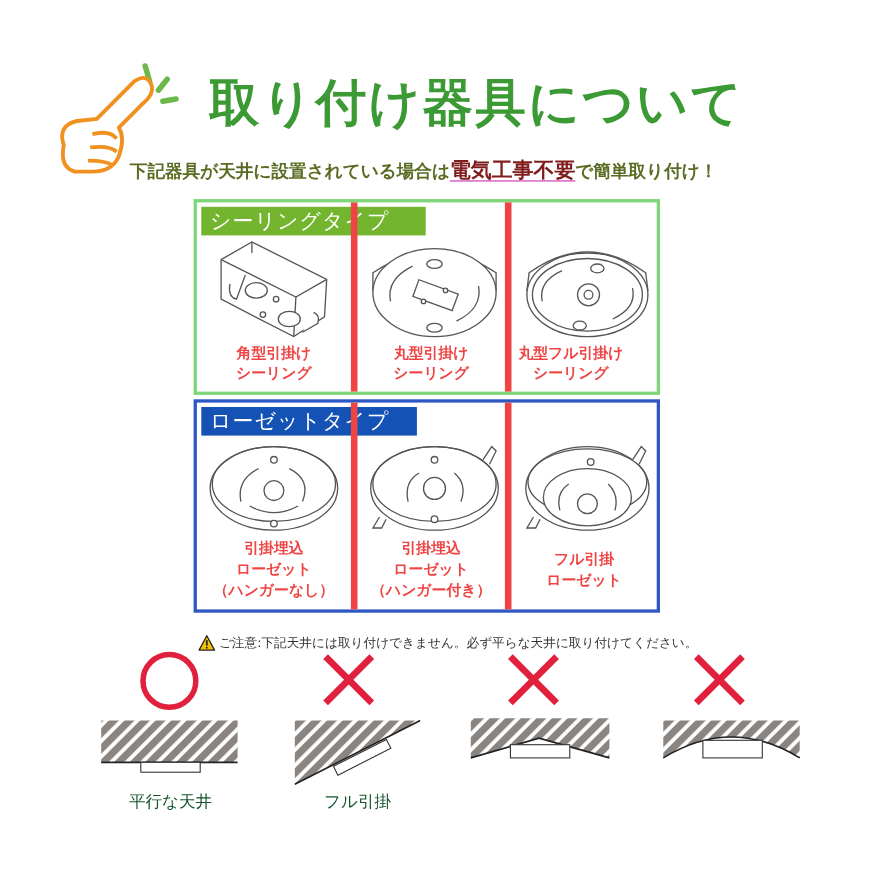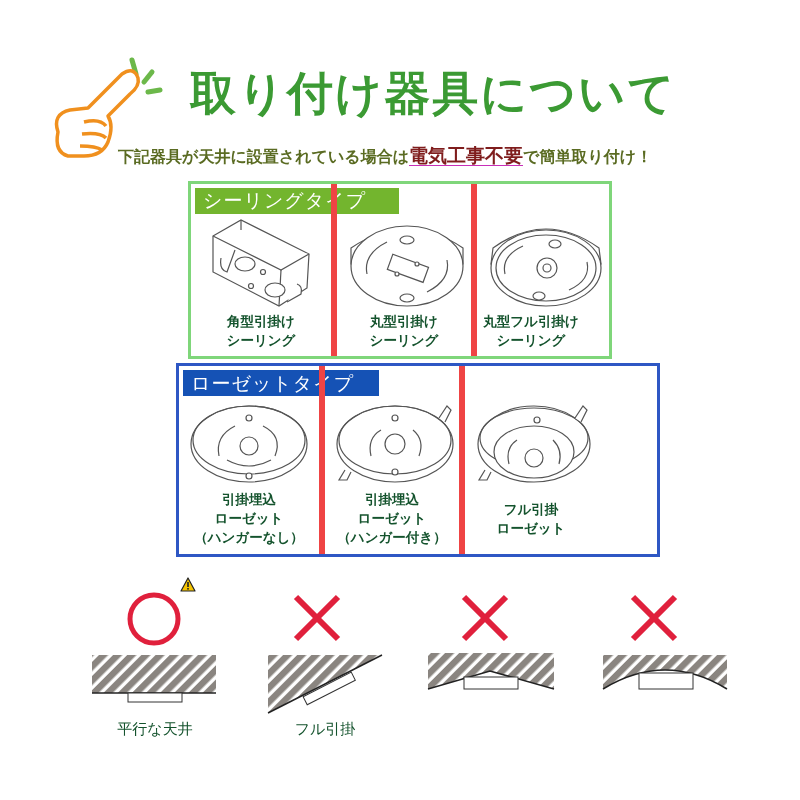--- a/index.html
+++ b/index.html
@@ -3,29 +3,29 @@
 <meta charset="utf-8">
 <style>
   html,body{margin:0;padding:0;background:#fff;}
   body{width:800px;height:800px;position:relative;overflow:hidden;font-family:"DejaVu Sans","Liberation Sans",sans-serif;}
   .abs{position:absolute;margin-top:14px;}
   .title{left:190px;top:44px;width:480px;height:70px;font-size:46px;font-weight:bold;color:#3b9a33;letter-spacing:2px;line-height:70px;white-space:nowrap;}
   .subtitle{left:118px;top:126px;width:620px;height:30px;font-size:16px;font-weight:bold;color:#5a6b22;line-height:30px;white-space:nowrap;}
   .subtitle .hl{color:#7f1d1d;font-size:19px;text-decoration:underline;text-decoration-color:#c82fb8;text-underline-offset:3px;}
   .hand{left:44px;top:38px;width:120px;height:115px;}
   .box{box-sizing:border-box;}
-  .ceil-box{left:188px;top:167px;width:424px;height:178px;border:3px solid #7fd67a;font-family:Liberation Serif, serif;}
-  .ros-box{left:176px;top:349px;width:484px;height:194px;border:3px solid #2e57c4;}
+  .ceil-box{left:176px;top:167px;width:424px;height:178px;border:3px solid #7fd67a;}
+  .ros-box{left:176px;top:349px;width:424px;height:194px;border:3px solid #2e57c4;}
   .tag{position:absolute;left:4px;top:4px;height:26px;padding:0 8px;color:#fff;font-size:19px;line-height:26px;white-space:nowrap;letter-spacing:1px;}
   .tag.green{background:#73b52e;width:188px;}
   .tag.blue{background:#1552b5;width:180px;}
   .cell{position:absolute;top:0;bottom:0;box-sizing:border-box;}
   .cell.div{border-left:6px solid #ef4444;}
   .cell .pic{position:absolute;left:0;right:0;}
-  .cell .lbl{position:absolute;left:0;right:0;text-align:center;font-size:13.5px;font-weight:bold;color:#14532d;line-height:19px;white-space:pre-line;}
+  .cell .lbl{position:absolute;left:0;right:0;text-align:center;font-size:13.5px;font-weight:bold;color:#ef4444;line-height:19px;white-space:pre-line;}
   .warn{left:180px;top:560px;width:480px;height:20px;font-size:11.5px;color:#333;line-height:20px;white-space:nowrap;}
   .warn svg{vertical-align:middle;margin-right:3px;}
   .ex{position:absolute;width:170px;height:180px;}
   .ex .cap{position:absolute;left:0;right:0;top:135px;text-align:center;font-family:"DejaVu Serif","Liberation Serif",serif;font-size:15px;color:#14532d;}
 </style>
 </head>
 <body>
 
 <svg width="0" height="0" style="position:absolute">
   <defs>
@@ -186,21 +186,21 @@
     <div class="lbl" style="top:134px;">フル引掛
 ローゼット</div>
   </div>
 </div>
 
 <div class="abs warn">
   <svg width="16" height="15" viewBox="0 0 16 15">
     <path d="M8 1 L15 14 L1 14 Z" fill="#f5c400" stroke="#222" stroke-width="1.2" stroke-linejoin="round"></path>
     <rect x="7.2" y="5" width="1.6" height="5" fill="#222"></rect>
     <rect x="7.2" y="11" width="1.6" height="1.6" fill="#222"></rect>
-  </svg>
+  </svg><span>ご注意:下記天井には取り付けできません。必ず平らな天井に取り付けてください。</span>
 </div>
 
 <div class="ex" style="left:70px;top:585px;">
   <svg width="170" height="130" viewBox="0 0 170 130">
     <g>
       <circle cx="84" cy="34" r="24" fill="none" stroke="#e0203c" stroke-width="5"></circle>
     </g>
     <g>
       <rect x="22" y="70" width="124" height="38" fill="url(#hatch)"></rect>
       <line x1="22" y1="108" x2="146" y2="108" stroke="#222" stroke-width="1.5"></line>

